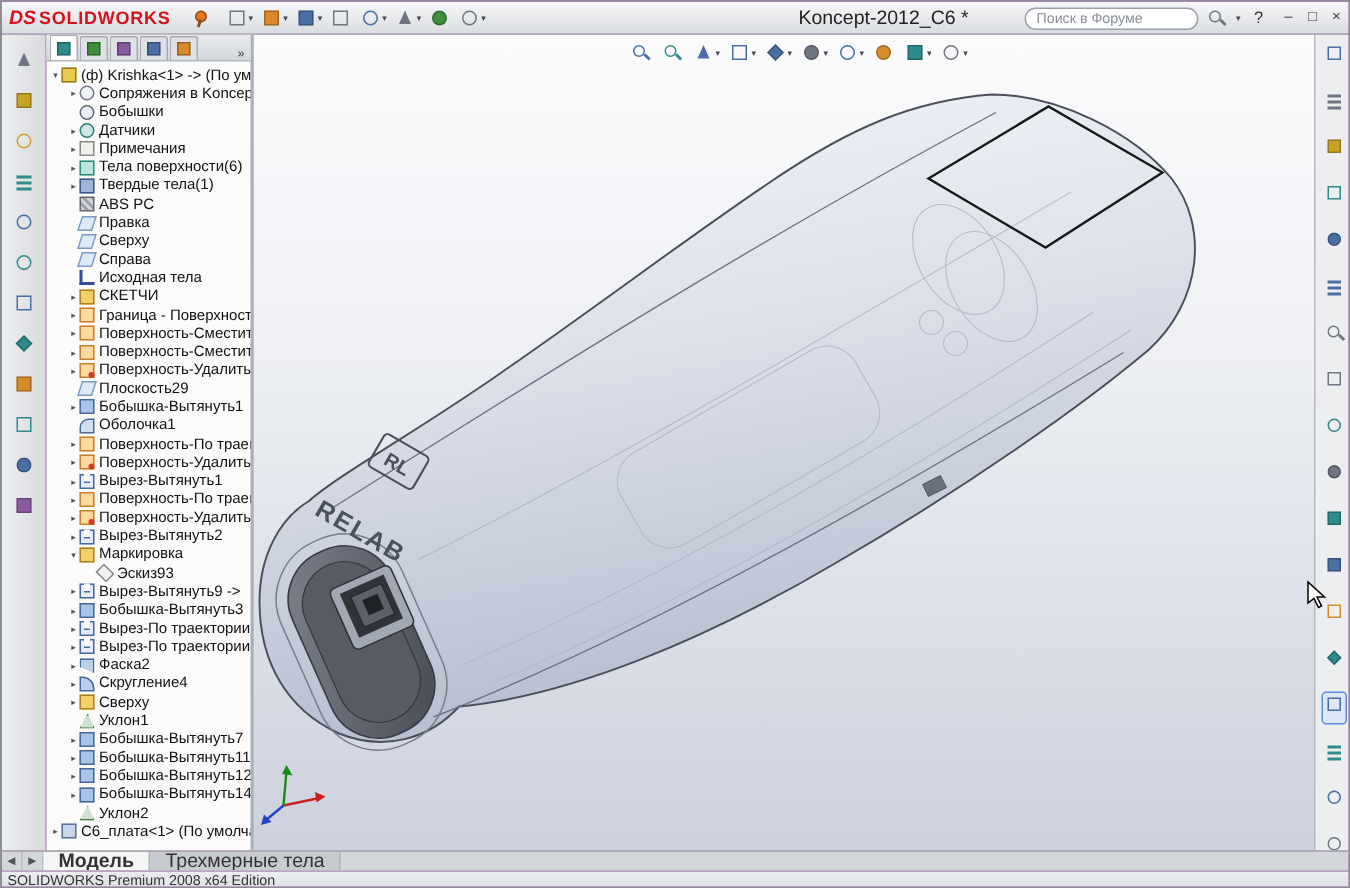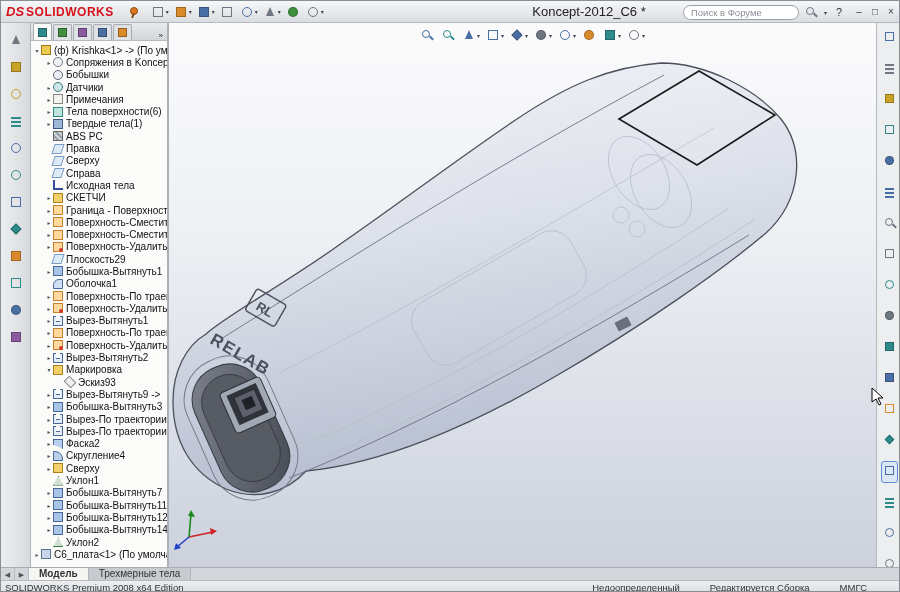--- a/index.html
+++ b/index.html
@@ -103,21 +103,21 @@
     border-left:1px solid #b6bac0;display:flex;flex-direction:column;align-items:center;
     padding-top:5px;gap:11px;z-index:20;}
   .rightbar .ph{width:13px;height:13px;}
   .rtool{padding:1px;border-radius:2px;}
   .rtool[data-active="true"]{outline:1px solid #5a8ed6;background:#dce8f8;}
 
   
   .bottomtabs{position:absolute;left:0;top:566px;width:900px;height:13px;background:#d3d6da;
     border-top:1px solid #a8acb2;display:flex;align-items:stretch;z-index:25;font-size:9px;}
   .tab-scroll{width:14px;text-align:center;color:#555;font-size:7px;line-height:13px;border-right:1px solid #b8bcc2;}
-  .btab{padding:0 10px;line-height:12px;font-size:10px;color:#333;border-right:1px solid #b2b6bc;background:#c7cace;}
+  .btab{padding:0 10px;line-height:12px;font-size:13px;color:#333;border-right:1px solid #b2b6bc;background:#c7cace;}
   .btab[data-active="true"]{background:#f5f5f3;font-weight:bold;}
   .statusbar{position:absolute;left:0;top:579px;width:900px;height:13px;
     background:linear-gradient(#eceef0,#dcdfe2);border-top:1px solid #b6bac0;display:flex;
     align-items:center;font-size:9.5px;color:#333;padding:0 4px;z-index:25;}
   .sb-right{margin-left:auto;display:flex;align-items:center;gap:30px;padding-right:30px;}
 
   
   .cursor{position:absolute;left:870px;top:386px;z-index:50;pointer-events:none;}
 </style>
 </head>
@@ -738,26 +738,20 @@
     <span style="display:flex">
 
         <span class="btab" data-active="true">Модель</span>
 
         <span class="btab" data-active="false">Трехмерные тела</span>
       </span>
   </div>
 
   <div class="statusbar">
     <span>SOLIDWORKS Premium 2008 x64 Edition</span>
-    <span class="sb-right">
-
-    <span>Недоопределенный</span>
-        <span>Редактируется Сборка</span>
-        <span>ММГС</span>
-      </span>
   </div>
 
   <div class="cursor">
     <svg width="14" height="20">
         <polygon points="1,1 1,15 5,12 8,18 10,17 7,11 12,11" fill="#fff" stroke="#000" stroke-width="1"></polygon>
       </svg>
   </div>
 
 </div>
 

